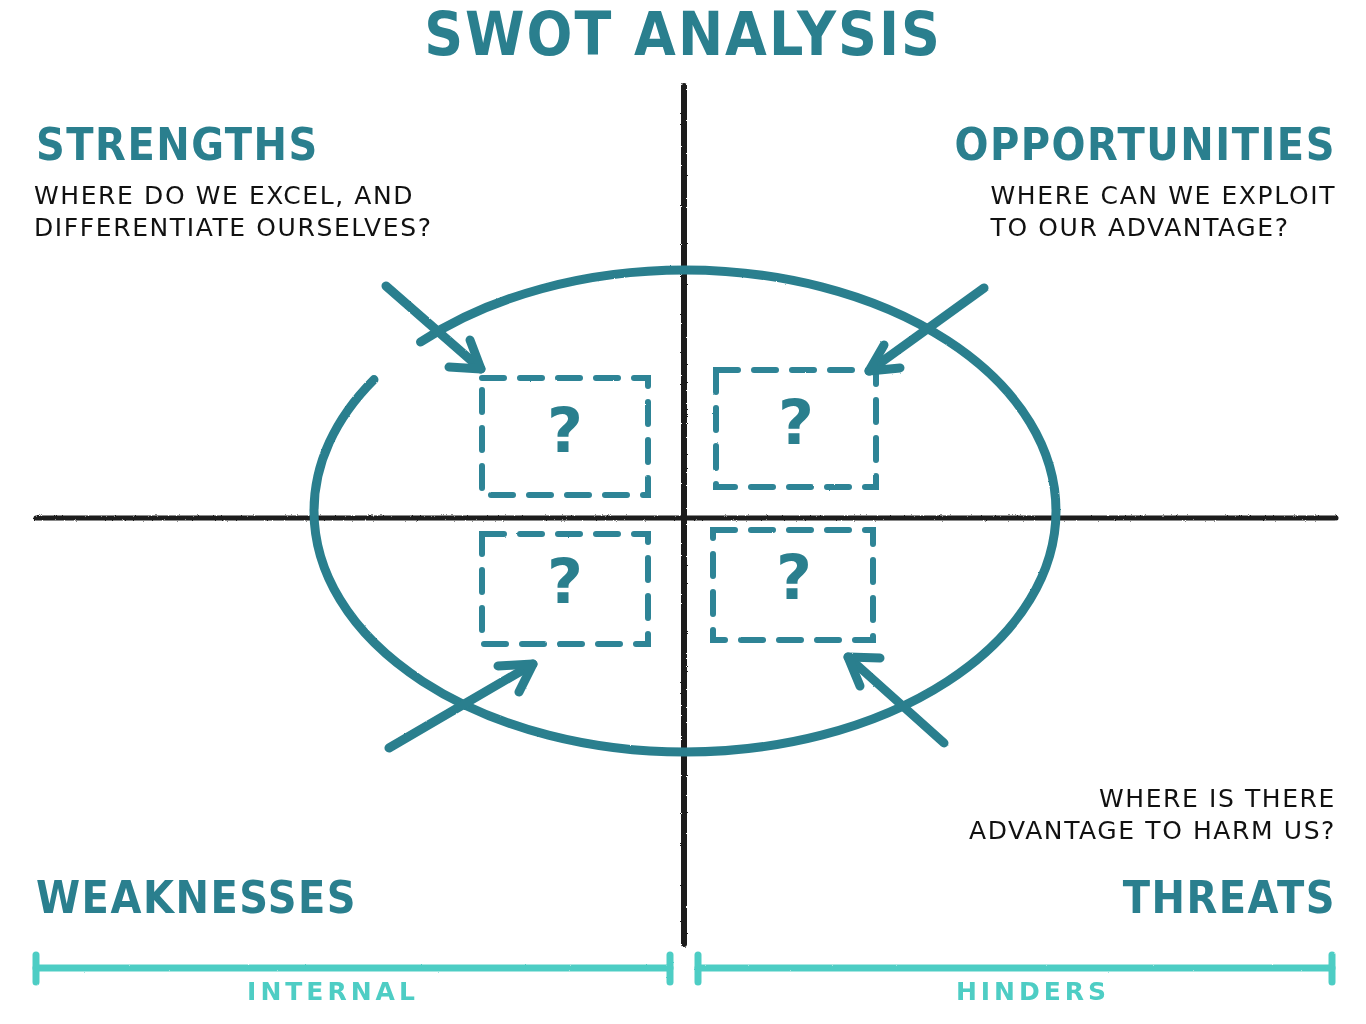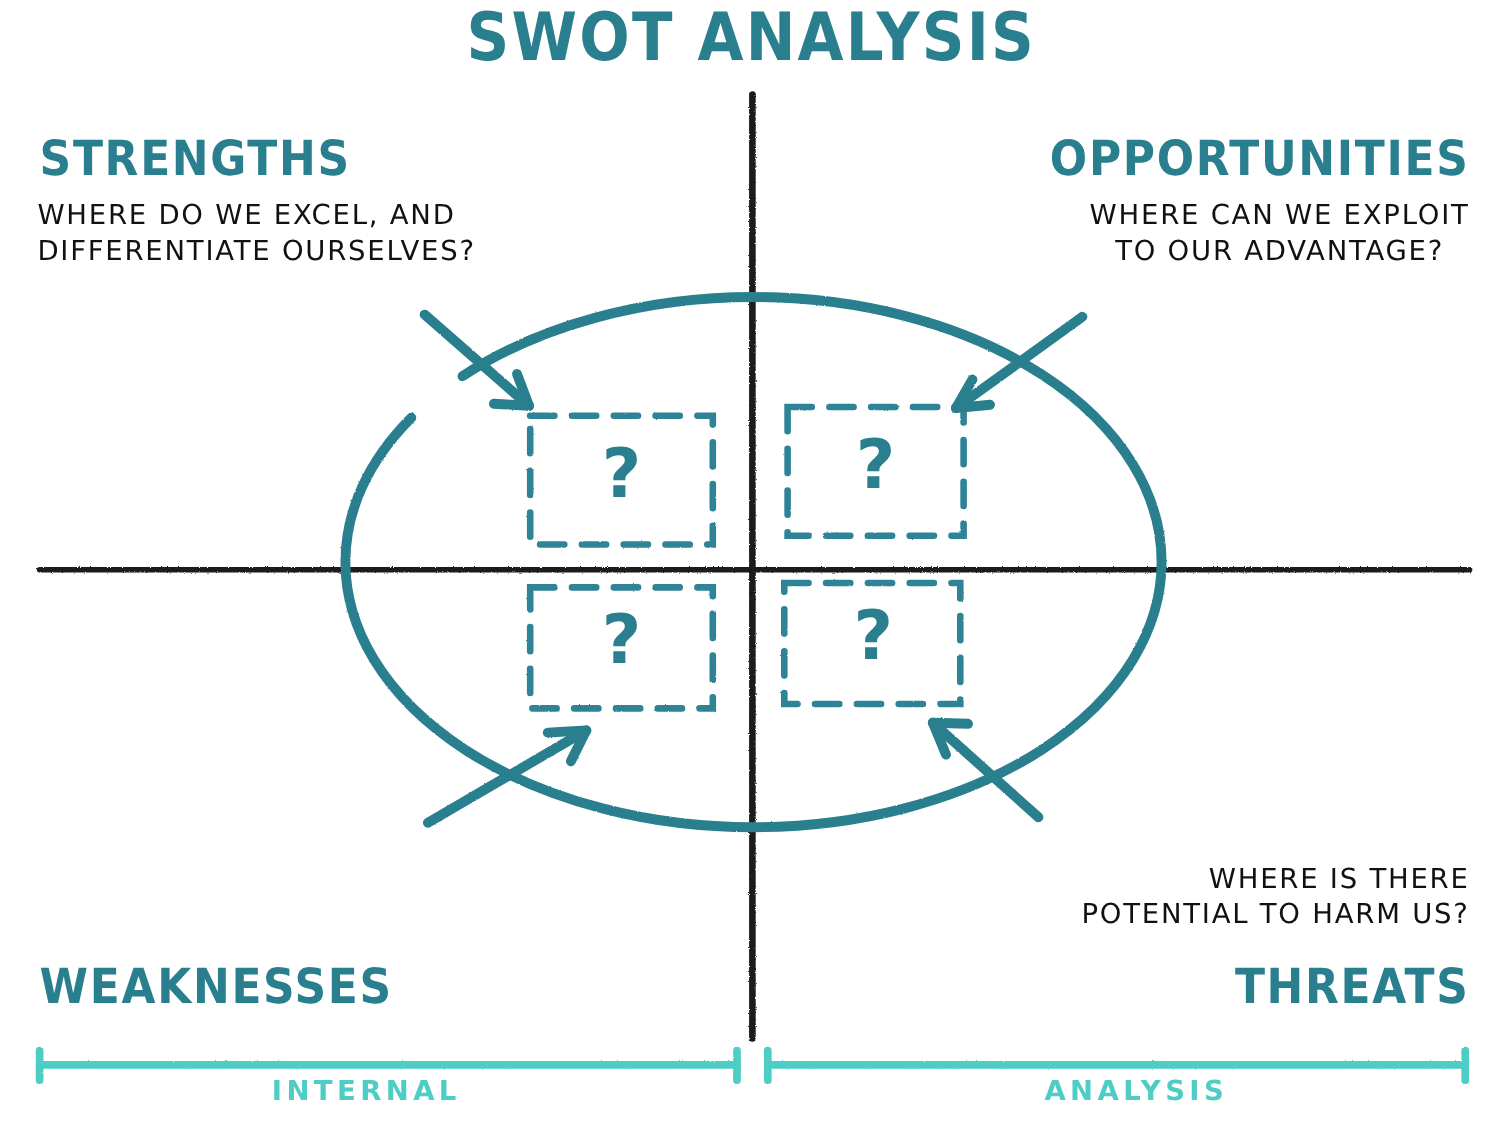--- a/index.html
+++ b/index.html
@@ -68,21 +68,21 @@
     font-weight: bold;
     font-size: 25px;
     letter-spacing: 4px;
   }
 
   
   #strengths-title   { left: 36px;  top: 124px; }
   #strengths-desc    { left: 34px;  top: 180px; }
   
   #opportunities-title { right: 30px; top: 124px; text-align: right; }
-  #opportunities-desc  { right: 30px; top: 180px; text-align: center; }
+  #opportunities-desc  { right: 30px; top: 180px; text-align: left; }
   
   #weaknesses-desc   { left: 34px;  top: 783px; }
   #weaknesses-title  { left: 36px;  top: 877px; }
   
   #threats-desc      { right: 30px; top: 783px; text-align: right; }
   #threats-title     { right: 30px; top: 877px; text-align: right; }
 
   #internal-label { left: 0;    top: 978px; width: 666px; text-align: center; }
   #external-label { left: 700px; top: 978px; width: 666px; text-align: center; }
 
@@ -169,24 +169,24 @@
   <div class="txt quad-body" id="strengths-desc">WHERE DO WE EXCEL, AND
 DIFFERENTIATE OURSELVES?</div>
 
   <div class="txt quad-head" id="opportunities-title">OPPORTUNITIES</div>
   <div class="txt quad-body" id="opportunities-desc">WHERE CAN WE EXPLOIT
 TO OUR ADVANTAGE?</div>
 
   <div class="txt quad-head" id="weaknesses-title">WEAKNESSES</div>
 
   <div class="txt quad-body" id="threats-desc">WHERE IS THERE
-POTENTIAL TO HARM US?</div>
+ADVANTAGE TO HARM US?</div>
   <div class="txt quad-head" id="threats-title">THREATS</div>
 
   <div class="qmark" style="left:535px; top:400px;">?</div>
   <div class="qmark" style="left:766px; top:392px;">?</div>
   <div class="qmark" style="left:535px; top:551px;">?</div>
   <div class="qmark" style="left:764px; top:547px;">?</div>
 
   <div class="txt axis-cap" id="internal-label">INTERNAL</div>
-  <div class="txt axis-cap" id="external-label">ANALYSIS</div>
+  <div class="txt axis-cap" id="external-label">HINDERS</div>
 
 </div>
 
 </body></html>

